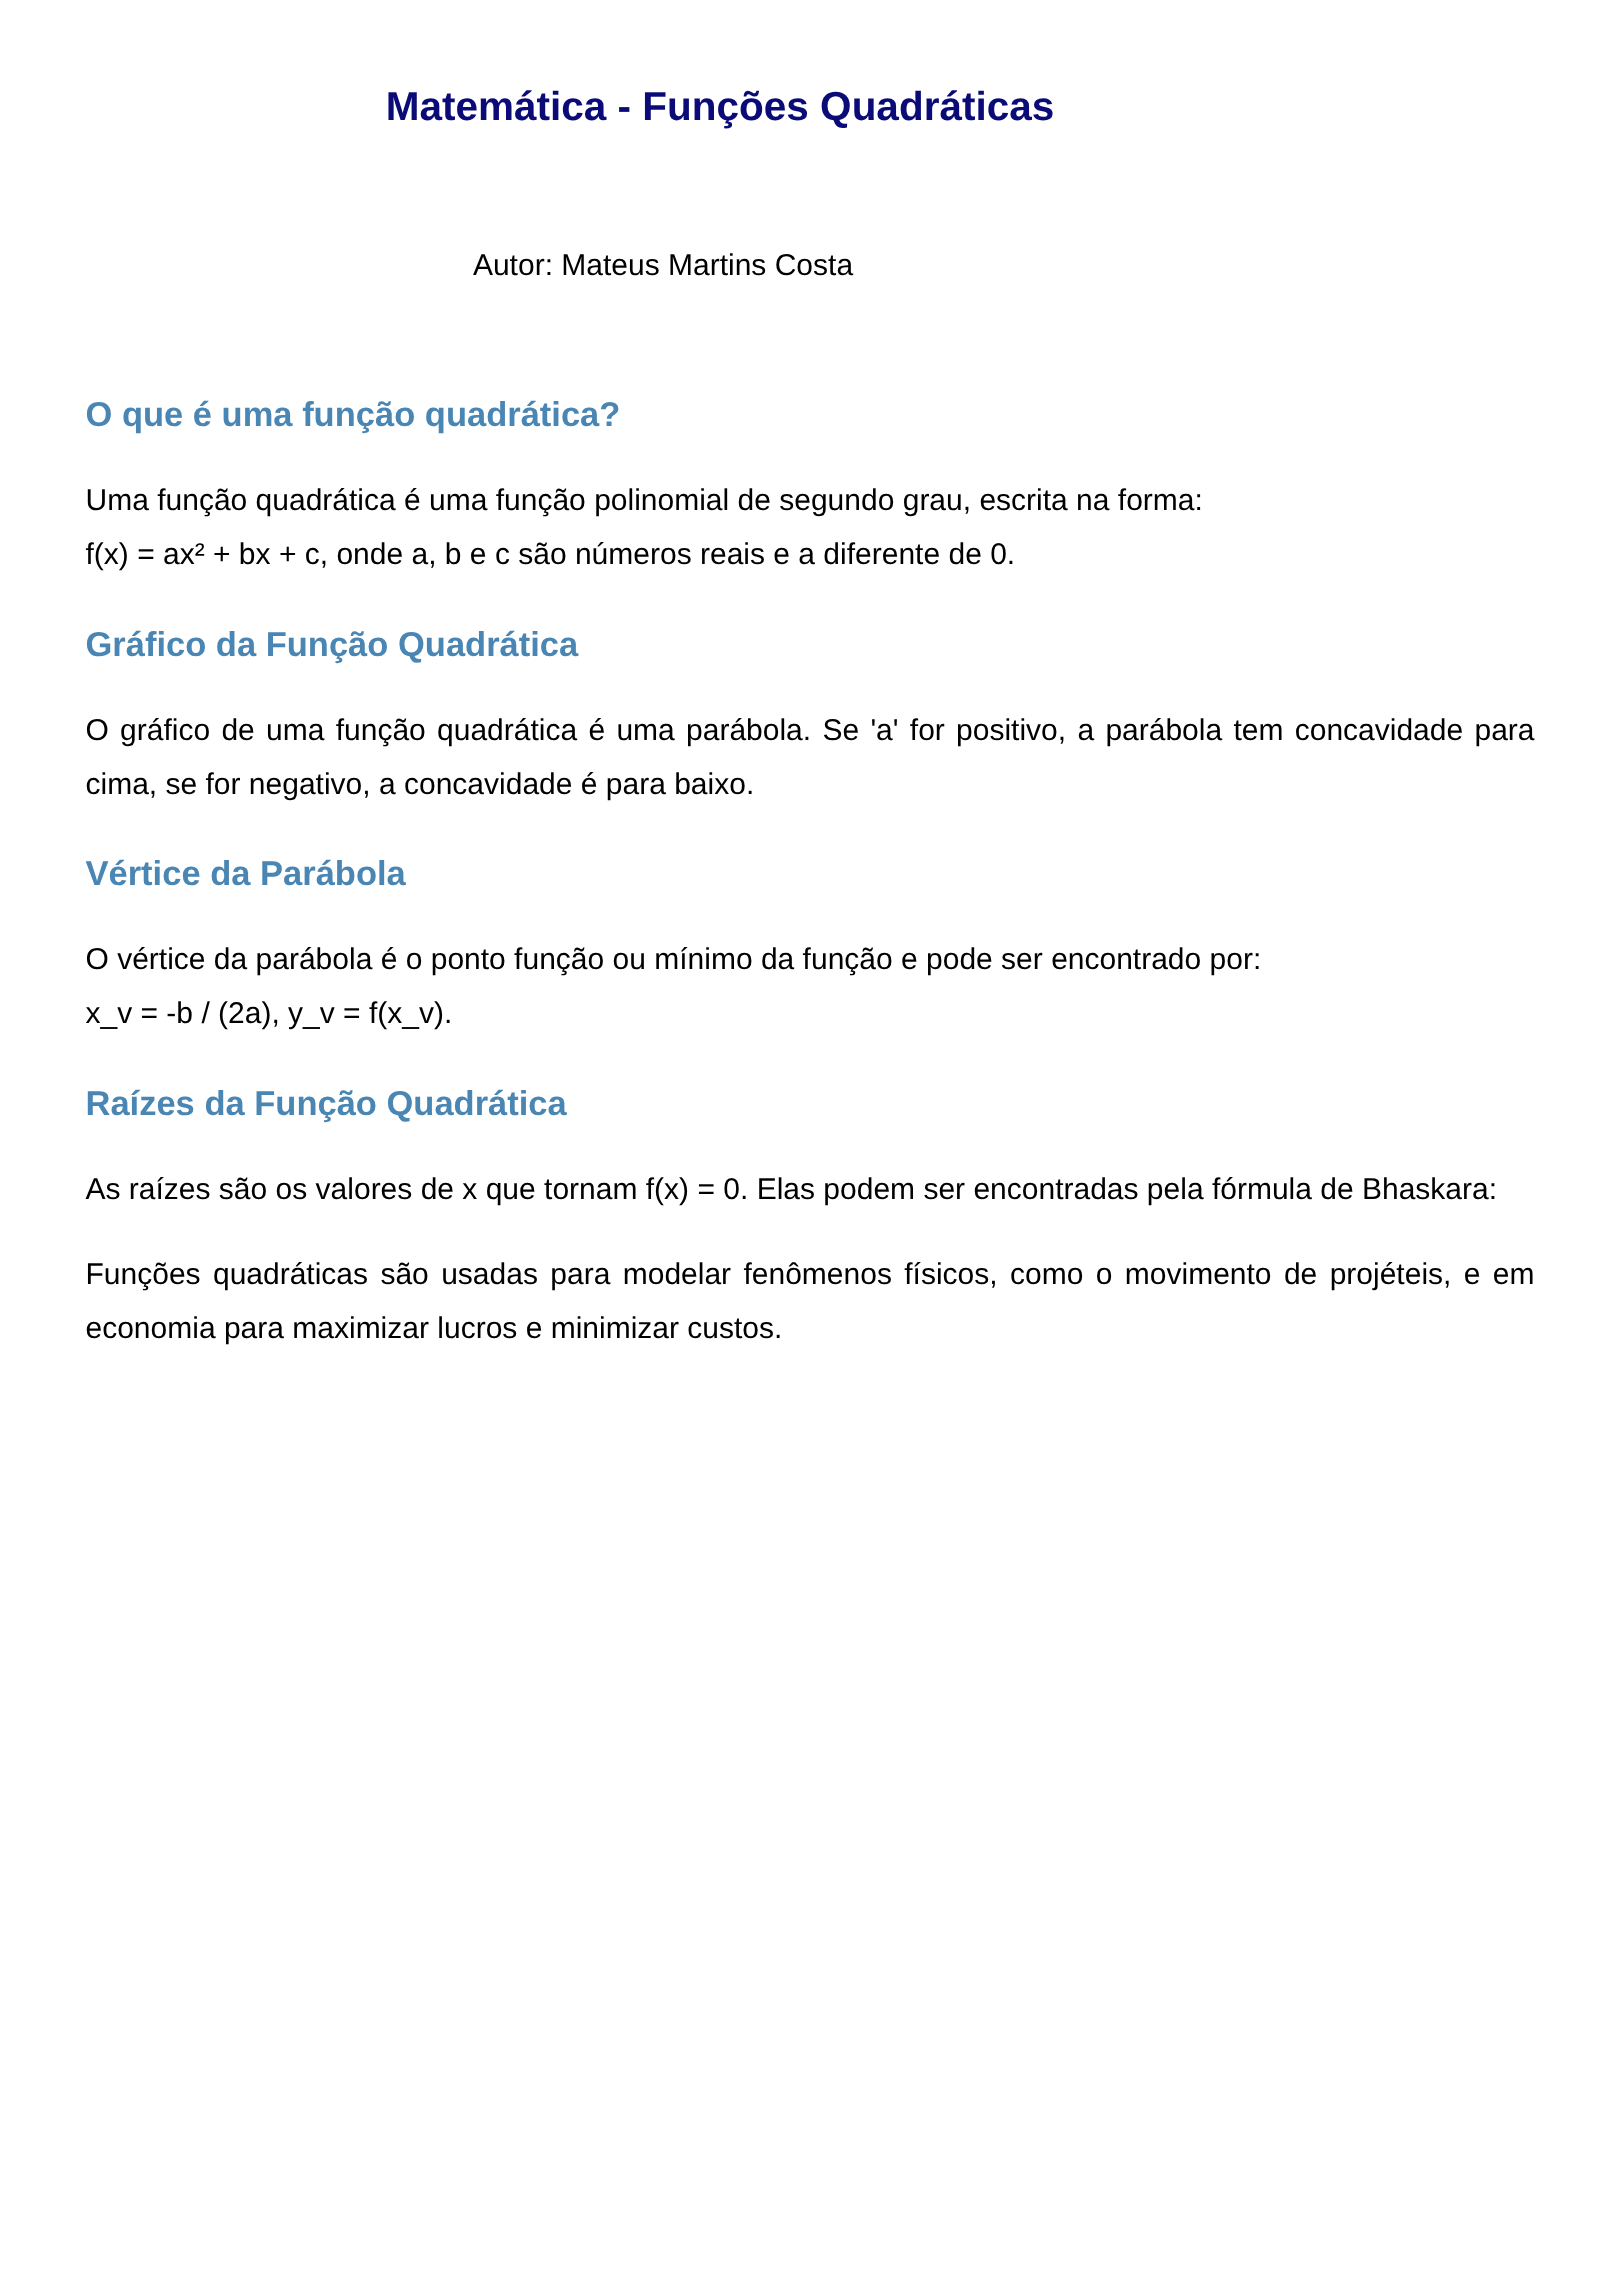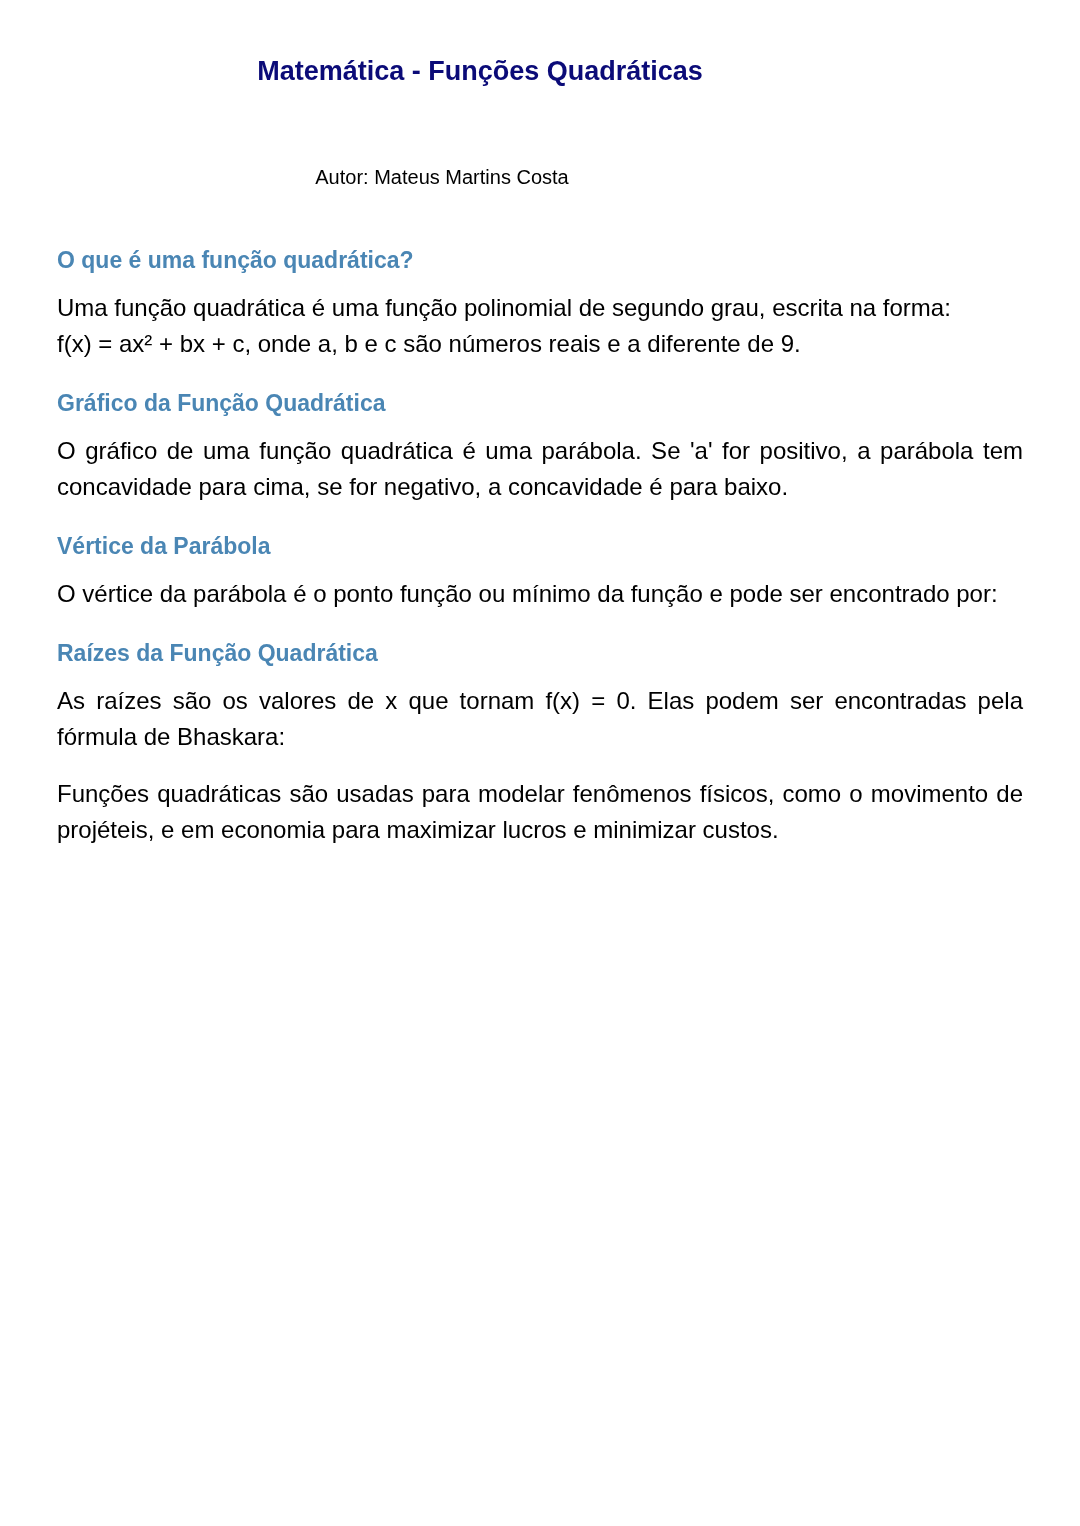--- a/index.html
+++ b/index.html
@@ -2,52 +2,53 @@
 <html><head>
 <meta charset="utf-8">
 <style>
   html, body { margin: 0; padding: 0; background: #ffffff; }
   body { width: 1080px; height: 1526px; position: relative; overflow: hidden;
          font-family: "Liberation Sans", sans-serif; color: #000; }
   .title { position: absolute; top: 56px; left: 0; width: 960px; text-align: center;
            font-size: 27px; font-weight: bold; color: #0b0b78; margin: 0; }
   .author { position: absolute; top: 166px; left: 0; width: 884px; text-align: center;
             font-size: 20px; margin: 0; }
-  .content { position: absolute; top: 240px; left: 57px; width: 966px; }
+  .content { position: absolute; top: 256px; left: 57px; width: 966px; }
   h2 { font-size: 23px; font-weight: bold; color: #4a86b4; margin: 0; line-height: 40px; }
   .sec { margin-bottom: 21px; }
-  .para { margin-top: 10px; font-size: 24px; line-height: 36px; text-align: justify; }
+  .para { margin-top: 20px; font-size: 20px; line-height: 36px; text-align: justify; }
   .para div { margin: 0; }
 </style>
 </head>
 <body>
 
 <h1 class="title">Matemática - Funções Quadráticas</h1>
 <p class="author">Autor: Mateus Martins Costa</p>
 
 <div class="content">
   <div class="sec">
     <h2>O que é uma função quadrática?</h2>
     <div class="para">
       <div>Uma função quadrática é uma função polinomial de segundo grau, escrita na forma:</div>
-      <div>f(x) = ax² + bx + c, onde a, b e c são números reais e a diferente de 9.</div>
+      <div>f(x) = ax² + bx + c, onde a, b e c são números reais e a diferente de 0.</div>
     </div>
   </div>
 
   <div class="sec">
     <h2>Gráfico da Função Quadrática</h2>
     <div class="para">
       <div>O gráfico de uma função quadrática é uma parábola. Se 'a' for positivo, a parábola tem concavidade para cima, se for negativo, a concavidade é para baixo.</div>
     </div>
   </div>
 
   <div class="sec">
     <h2>Vértice da Parábola</h2>
     <div class="para">
       <div>O vértice da parábola é o ponto função ou mínimo da função e pode ser encontrado por:</div>
+      <div>x_v = -b / (2a), y_v = f(x_v).</div>
     </div>
   </div>
 
   <div class="sec">
     <h2>Raízes da Função Quadrática</h2>
     <div class="para">
       <div>As raízes são os valores de x que tornam f(x) = 0. Elas podem ser encontradas pela fórmula de Bhaskara:</div>
     </div>
   </div>
 

